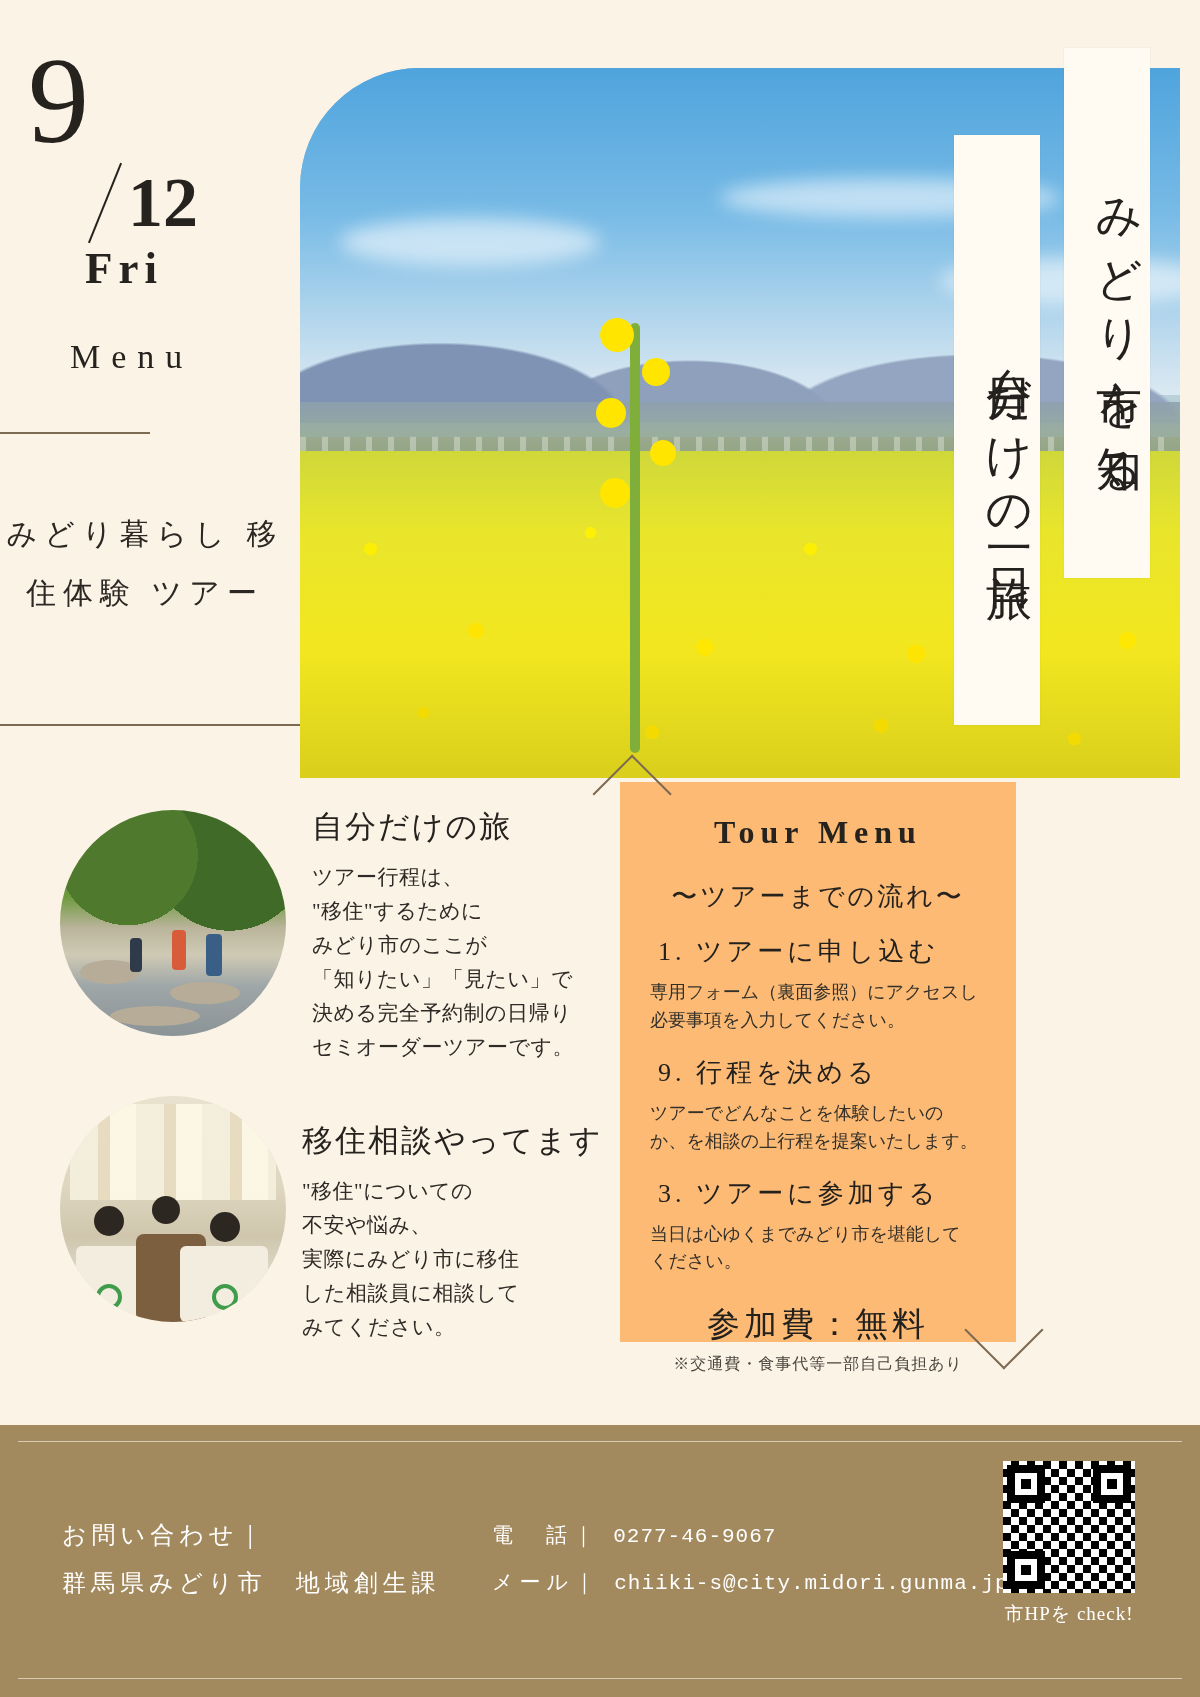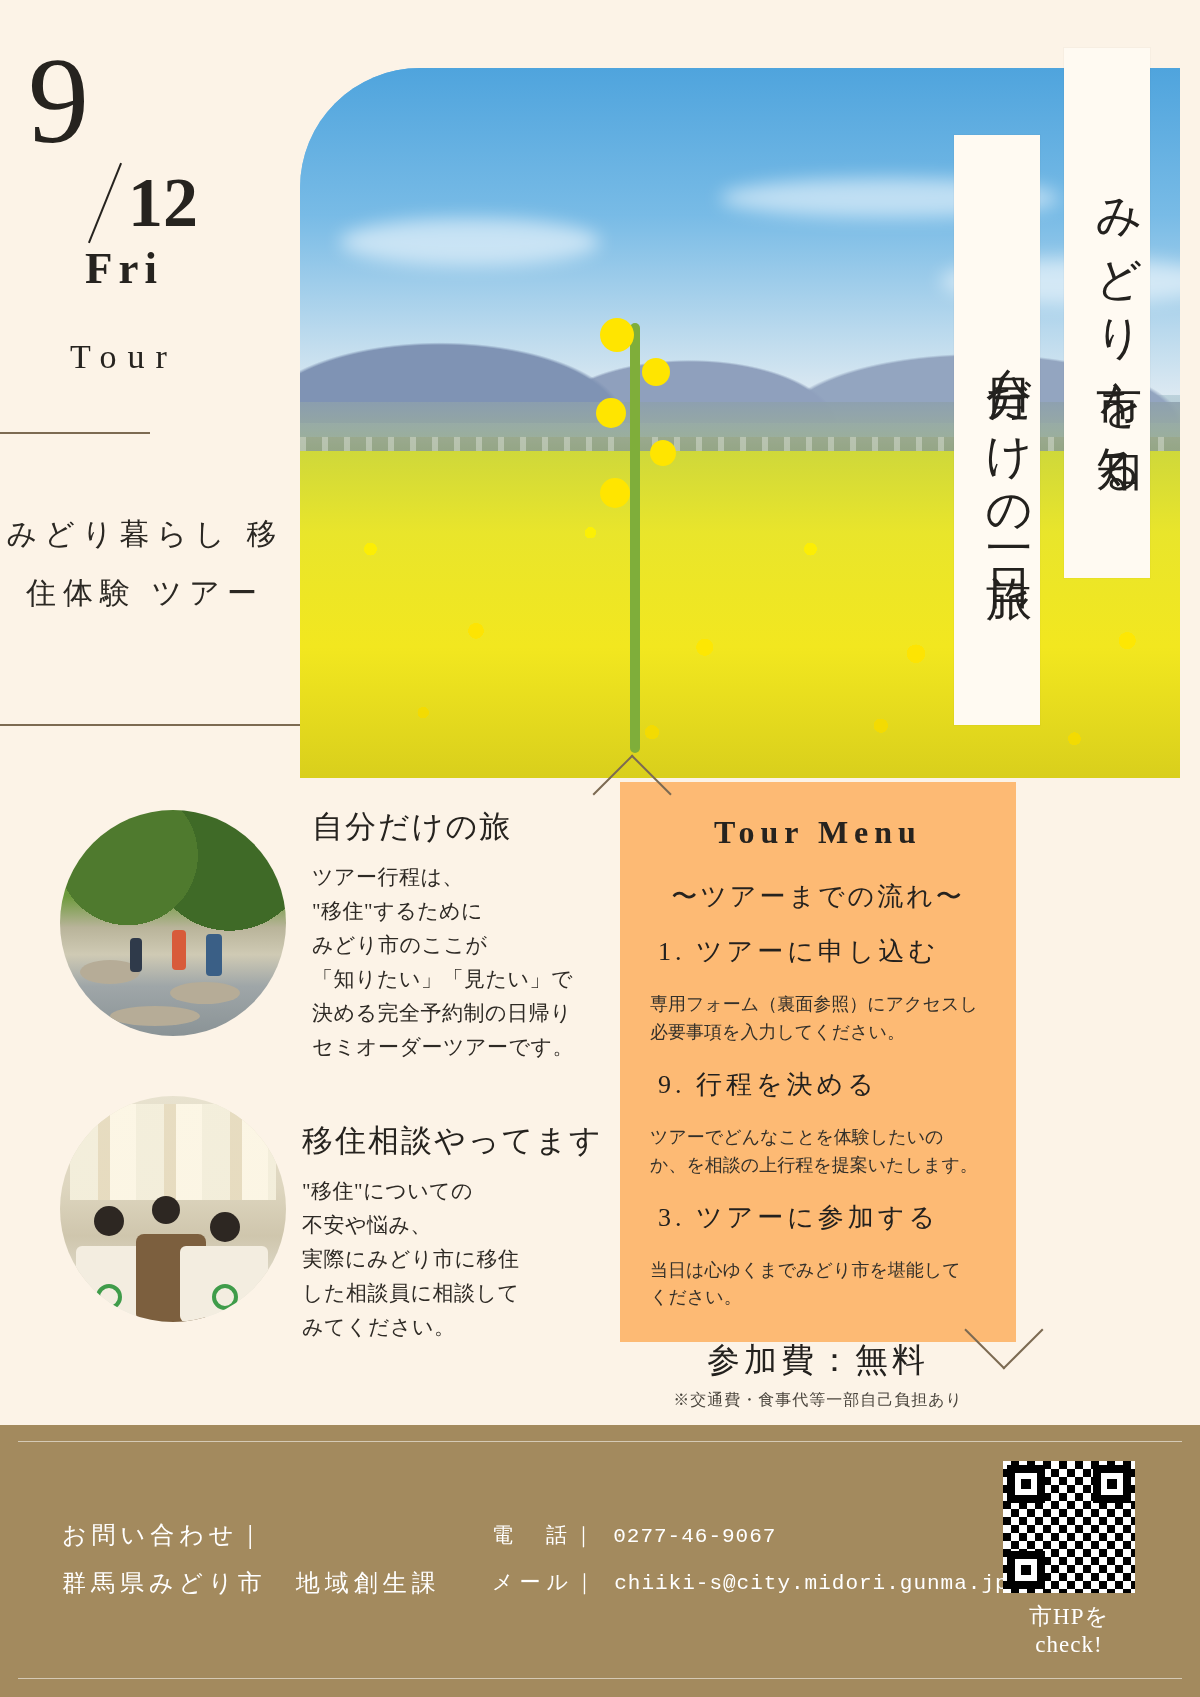--- a/index.html
+++ b/index.html
@@ -267,21 +267,21 @@
   }
   .step { margin: 20px 26px 0 26px; }
   .step .step-head {
     font-family: "Liberation Serif", serif;
     font-size: 26px; letter-spacing: 4px; color: #23211e;
     padding-left: 12px;
   }
   .step .step-body {
     font-family: "Liberation Serif", serif;
     font-size: 18px; line-height: 1.55; color: #33302a;
-    margin-top: 22px; padding-left: 4px;
+    margin-top: 10px; padding-left: 4px;
     white-space: pre-line;
   }
   .fee {
     text-align: center; margin-top: 26px;
     font-family: "Liberation Serif", serif;
     font-size: 33px; letter-spacing: 4px; color: #23211e;
   }
   .fee-note {
     text-align: center; margin-top: 7px;
     font-family: "Liberation Serif", serif;
@@ -324,21 +324,21 @@
   }
   .qr .eye::after {
     content: ""; position: absolute; inset: 6px; background: #000;
   }
   .qr .e1 { left: 4px; top: 4px; }
   .qr .e2 { right: 4px; top: 4px; }
   .qr .e3 { left: 4px; bottom: 4px; }
   .qr-cap {
     margin-top: 8px; color: #fff;
     font-family: "Liberation Serif", serif;
-    font-size: 23px; letter-spacing: 1px;
+    font-size: 19px; letter-spacing: 1px;
   }
 </style>
 </head>
 <body>
 
 <div class="poster">
 
   <div class="hero">
     <div class="sky"></div>
     <div class="cloud c1"></div>
@@ -358,21 +358,21 @@
   </div>
 
   <div class="vtitle" id="vtitle-main">みどり市を知る</div>
   <div class="vtitle" id="vtitle-sub">自分だけの一日旅</div>
 
   <div class="datecol">
     <div class="d-nine">9</div>
     <div class="d-slash"></div>
     <div class="d-twelve">12</div>
     <div class="d-fri">Fri</div>
-    <div class="d-start">Tour</div>
+    <div class="d-start">Menu</div>
   </div>
   <div class="rule-top"></div>
   <div class="subtitle-jp">みどり暮らし
 移住体験
 ツアー</div>
   <div class="rule-bot"></div>
 
   <div class="photo-circle" id="photo-river">
     <div class="rock r1"></div>
     <div class="rock r2"></div>

